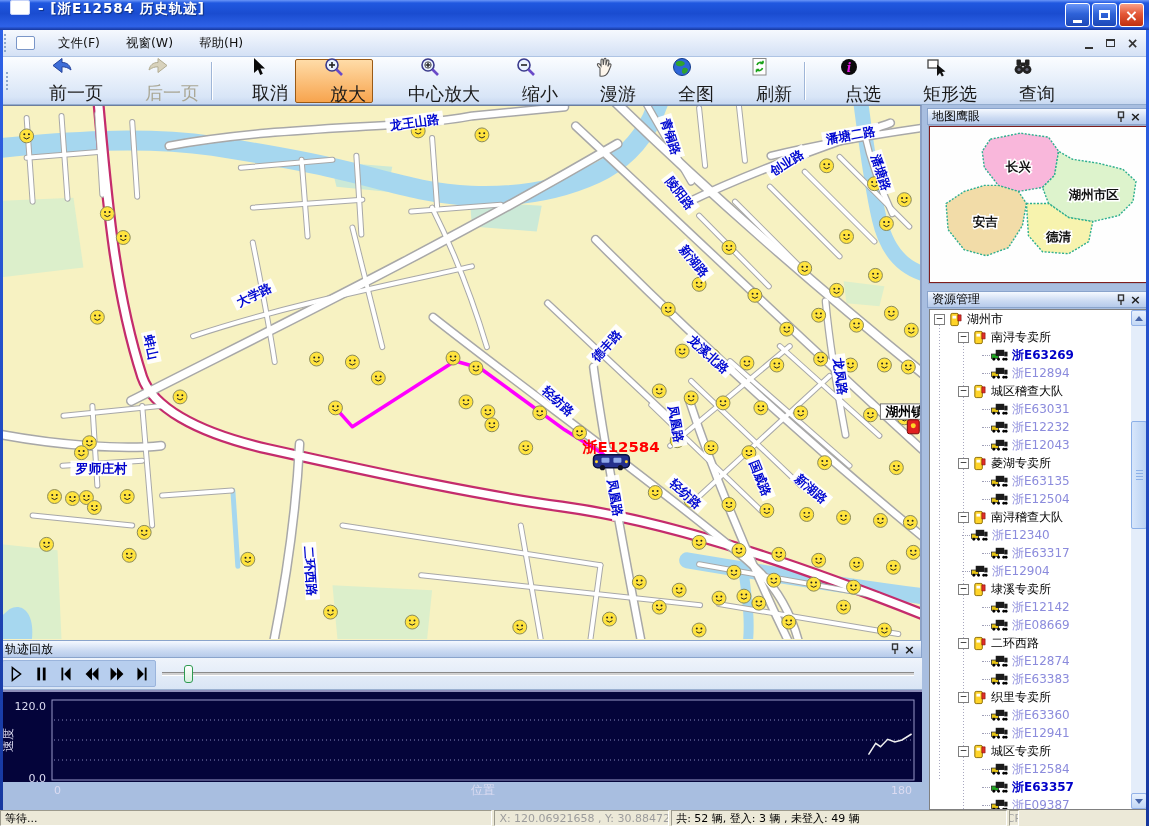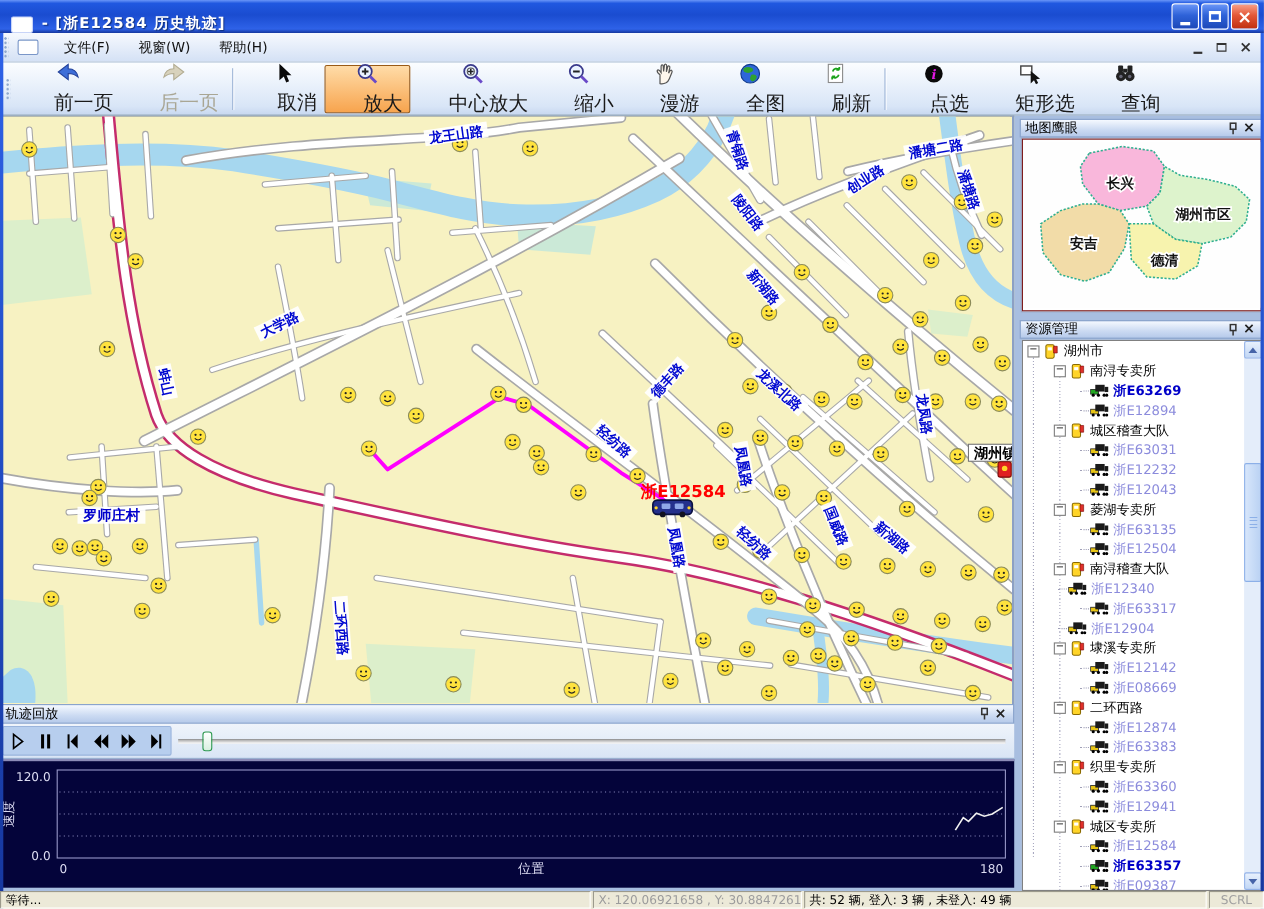--- a/index.html
+++ b/index.html
@@ -9,21 +9,21 @@
     font-family:"DejaVu Sans","Liberation Sans",sans-serif;
     background:#ECE9D8; font-size:12px;
   }
   
   .frame-strip { position:absolute; top:30px; width:3px; height:796px; background:linear-gradient(180deg,#2E62E8,#16379E); z-index:60; }
   .frame-left { left:0; } .frame-right { right:0; }
 
   .titlebar {
     position:absolute; left:0; top:0; width:1149px; height:30px;
     background:linear-gradient(180deg,#6A96F8 0%,#2058E0 10%,#1A4CD0 45%,#2E62E8 88%,#16379E 100%);
-    display:flex; align-items:flex-end; color:#fff; z-index:70;
+    display:flex; align-items:flex-start; color:#fff; z-index:70;
   }
   .title-icon { width:20px; height:15px; background:#fff; border:1px solid #C8D4F8; border-radius:2px; margin:0 8px 0 10px; }
   .title-text { font-size:13.5px; font-weight:bold; text-shadow:1px 1px 1px #10307E; letter-spacing:1px; }
   .win-btns { position:absolute; right:5px; top:3px; display:flex; gap:2px; }
   .win-btn { width:25px; height:24px; border:1px solid #FFF; border-radius:3px; display:flex; align-items:center; justify-content:center; color:#fff; }
   .btn-min, .btn-restore { background:linear-gradient(#6A96F8,#2E62D8 45%,#1C48B8); }
   .btn-close { background:linear-gradient(#F8A088,#E45838 45%,#C03010); }
   .glyph-min { width:9px; height:3px; background:#fff; margin-top:12px; }
   .glyph-restore { width:11px; height:10px; border:2px solid #fff; border-top-width:3px; background:transparent; }
   .glyph-close::before { content:"\00D7"; font-size:16px; font-weight:bold; }
@@ -73,21 +73,21 @@
   .pb-header { position:absolute; left:0; top:0; width:922px; height:18px; }
   .pb-controls { position:absolute; left:0; top:18px; width:922px; height:32px;
     background:linear-gradient(#EFF4FB,#D9E5F5); border-bottom:1px solid #9AB0D0; }
   .pb-btn-group { position:absolute; left:2px; top:2px; width:154px; height:27px; background:#B7CEEE;
     border:1px solid #9AB4DC; border-radius:2px; display:flex; align-items:center; justify-content:space-around; }
   .pb-btn { width:23px; height:23px; display:flex; align-items:center; justify-content:center; }
   .pb-slider { position:absolute; left:162px; top:14px; width:752px; height:4px;
     border-top:1px solid #8A8A8A; border-bottom:1px solid #FFF; background:#D0D0D0; }
   .pb-thumb { position:absolute; top:-8px; width:9px; height:18px; background:linear-gradient(#FFFFFF,#D8F0E0);
     border:1.5px solid #2E9A50; border-radius:3px; }
-  .chart-wrap { position:absolute; left:0; top:50px; width:922px; height:117px; background:#04043A; border-top:2px solid #8C8CB8; }
+  .chart-wrap { position:absolute; left:0; top:50px; width:922px; height:92px; background:#04043A; border-top:2px solid #8C8CB8; }
 
   
   .right-dock { position:absolute; left:925px; top:0; width:224px; height:720px; }
   .hawkeye-header { position:absolute; left:2px; top:3px; width:221px; height:17px; }
   .hawkeye-body { position:absolute; left:4px; top:21px; width:218px; height:157px; background:#FFF;
     border:1px solid #7f1d1d; box-shadow:0 0 0 1px #9AAAC8; }
   .res-header { position:absolute; left:2px; top:186px; width:221px; height:17px; }
   .tree-body { position:absolute; left:4px; top:204px; width:219px; height:501px; background:#FFF;
     border:1px solid #808080; overflow:hidden; }
   #tree-rows { position:absolute; left:0; top:0; width:201px; height:100%; overflow:hidden;
@@ -109,21 +109,21 @@
   .sb-arrow { position:absolute; left:0; width:16px; height:16px; background:linear-gradient(#E8F1FD,#C2D7F5);
     border:1px solid #93B2E8; border-radius:2px; display:flex; align-items:center; justify-content:center; }
   .sb-up { top:0; } .sb-down { bottom:0; }
   .sb-tri-up { width:0; height:0; border-left:4px solid transparent; border-right:4px solid transparent; border-bottom:5px solid #4664A8; }
   .sb-tri-down { width:0; height:0; border-left:4px solid transparent; border-right:4px solid transparent; border-top:5px solid #4664A8; }
   .sb-thumb { position:absolute; left:0; top:111px; width:16px; height:108px;
     background:linear-gradient(90deg,#D7E6FB,#BAD2F3); border:1px solid #8CB0E8; border-radius:2px; }
   .sb-thumb::after { content:""; position:absolute; left:4px; top:48px; width:7px; height:10px;
     background:repeating-linear-gradient(180deg,#8CB0E8 0 1px,transparent 1px 3px); }
 
-  .statusbar { position:absolute; left:0; top:810px; width:1149px; height:16px; background:#ECE9D8;
+  .statusbar { position:absolute; left:0; top:810px; width:1019px; height:16px; background:#ECE9D8;
     display:flex; gap:2px; font-size:11px; z-index:65; }
   .sb-seg { border:1px solid; border-color:#9C9A8C #FFFFFF #FFFFFF #9C9A8C; padding:0 4px;
     display:flex; align-items:center; overflow:hidden; white-space:nowrap; }
   .seg-msg { width:537px; color:#000; }
   .seg-coord { width:190px; color:#9C9C9C; }
   .seg-count { width:366px; color:#000; }
   .seg-scrl { flex:1; color:#A0A0A0; justify-content:center; }
 </style>
 </head>
 <body>

